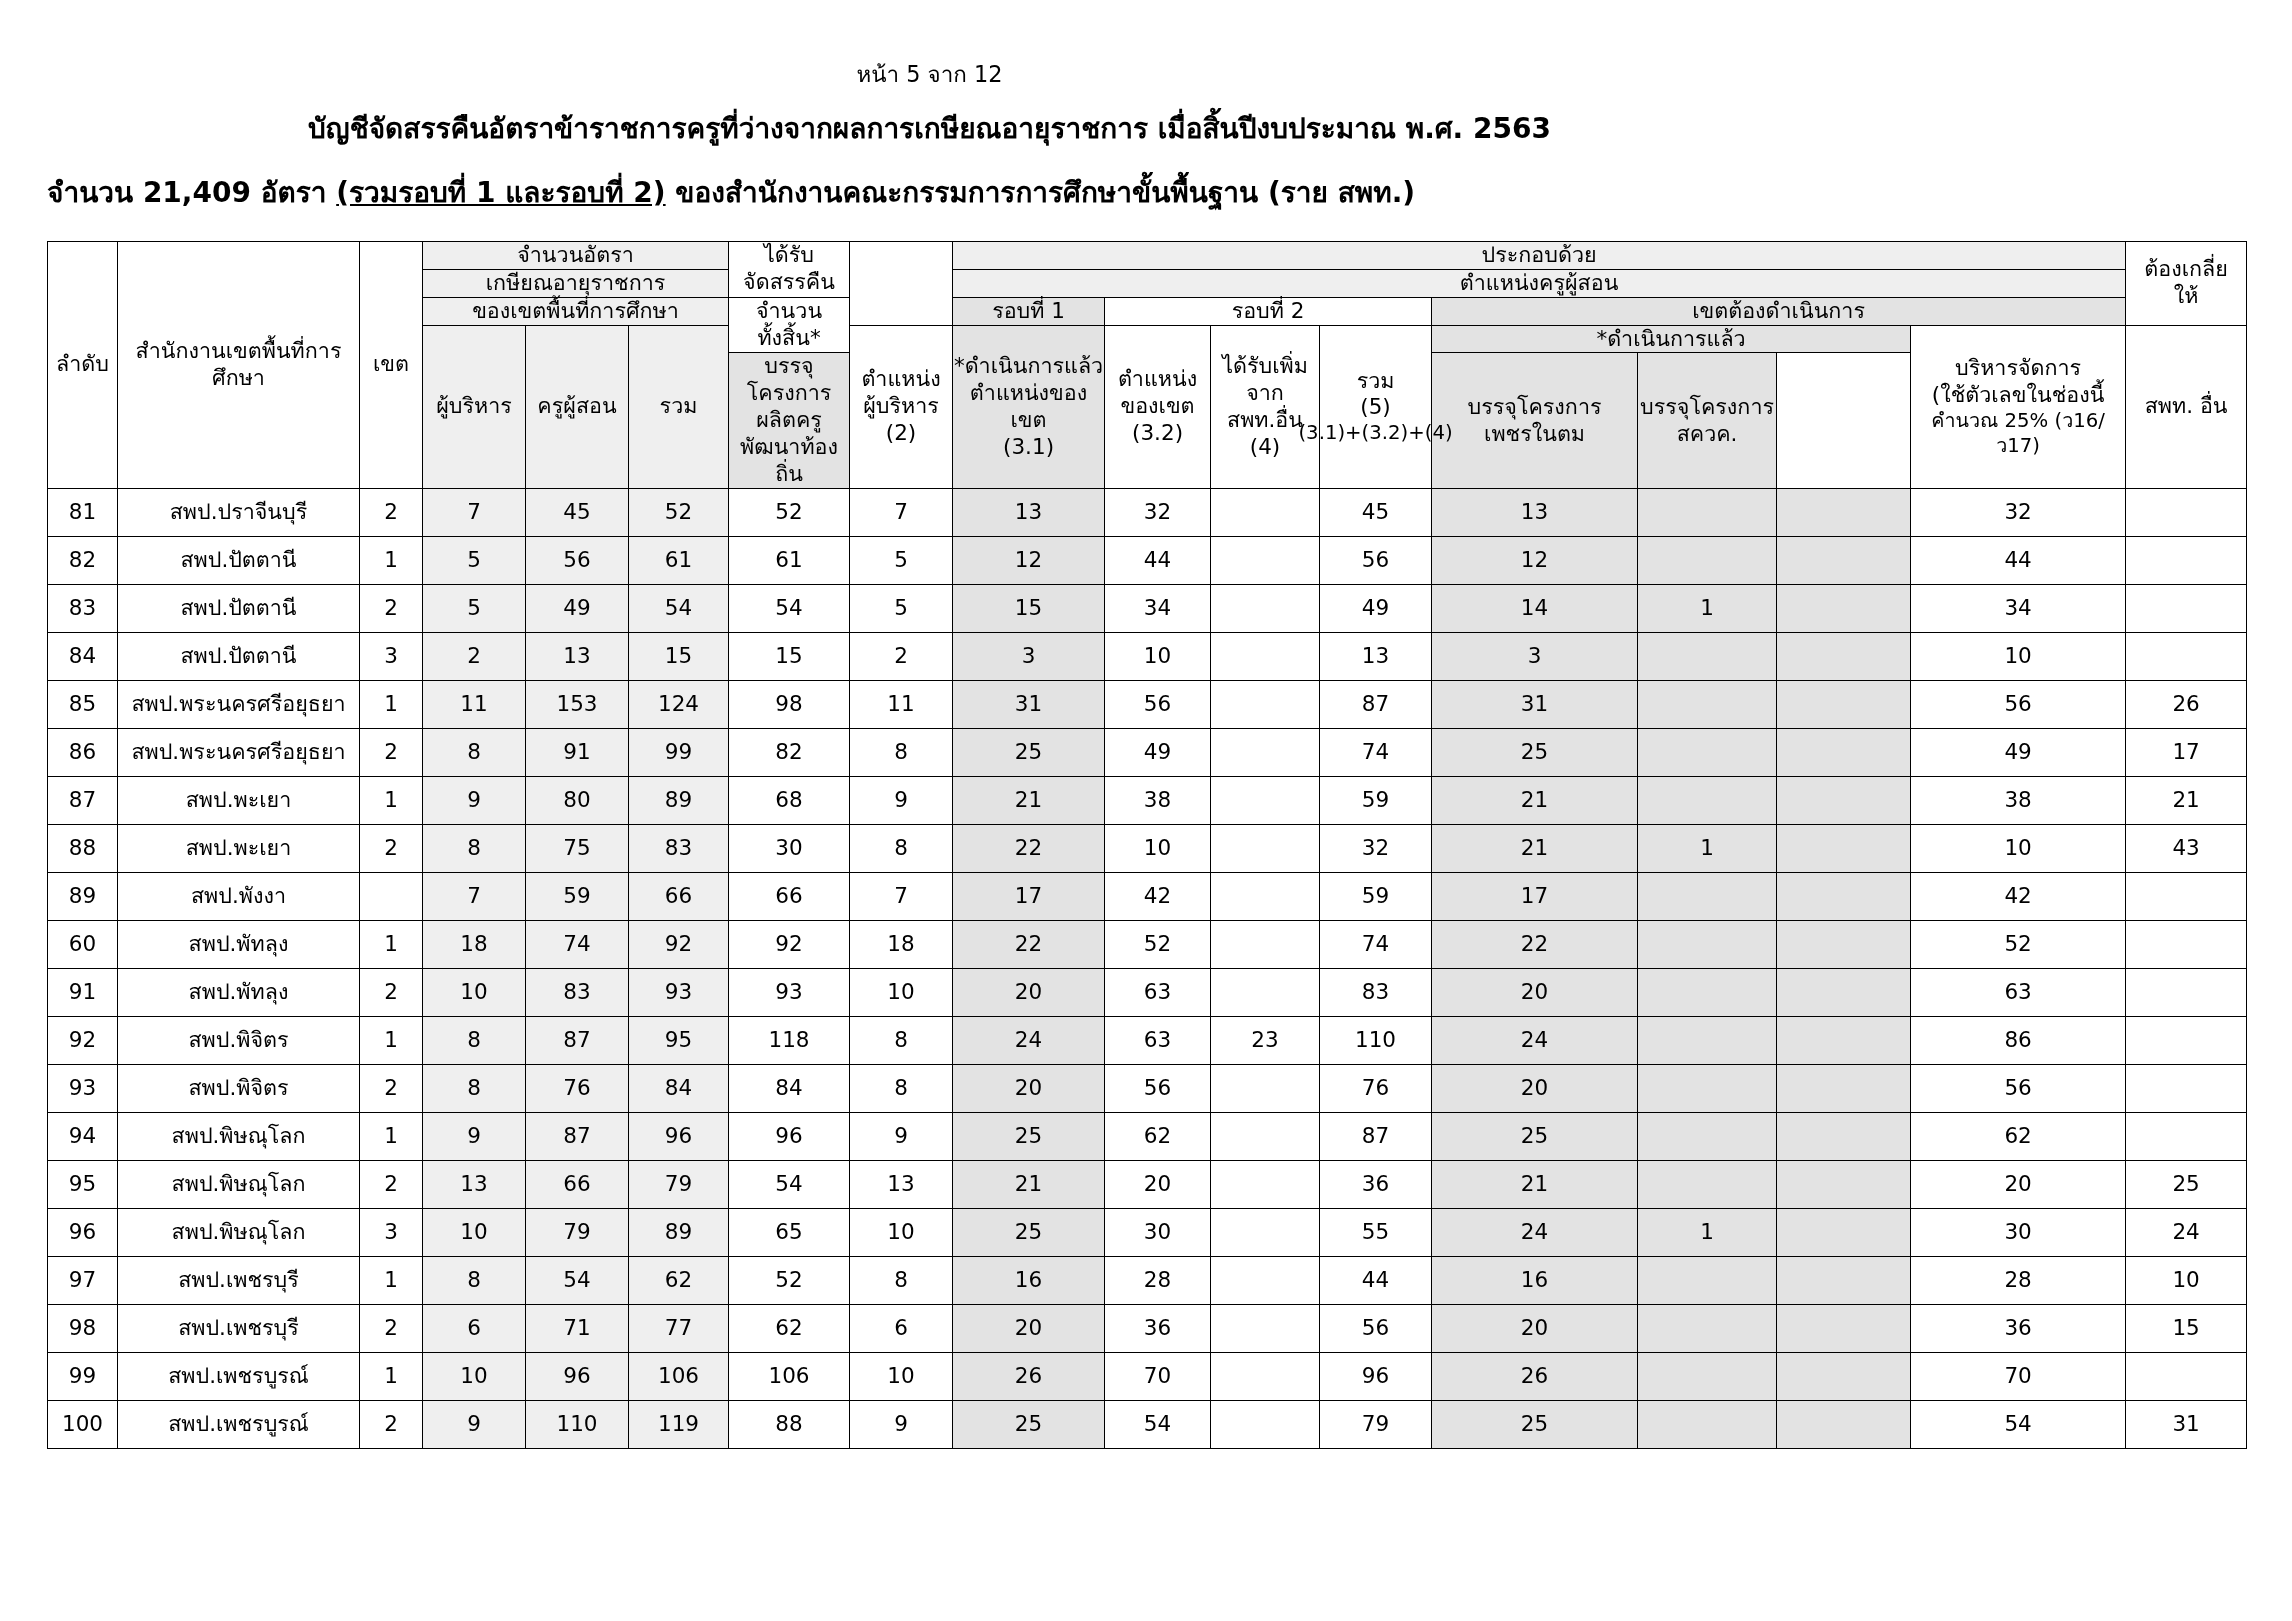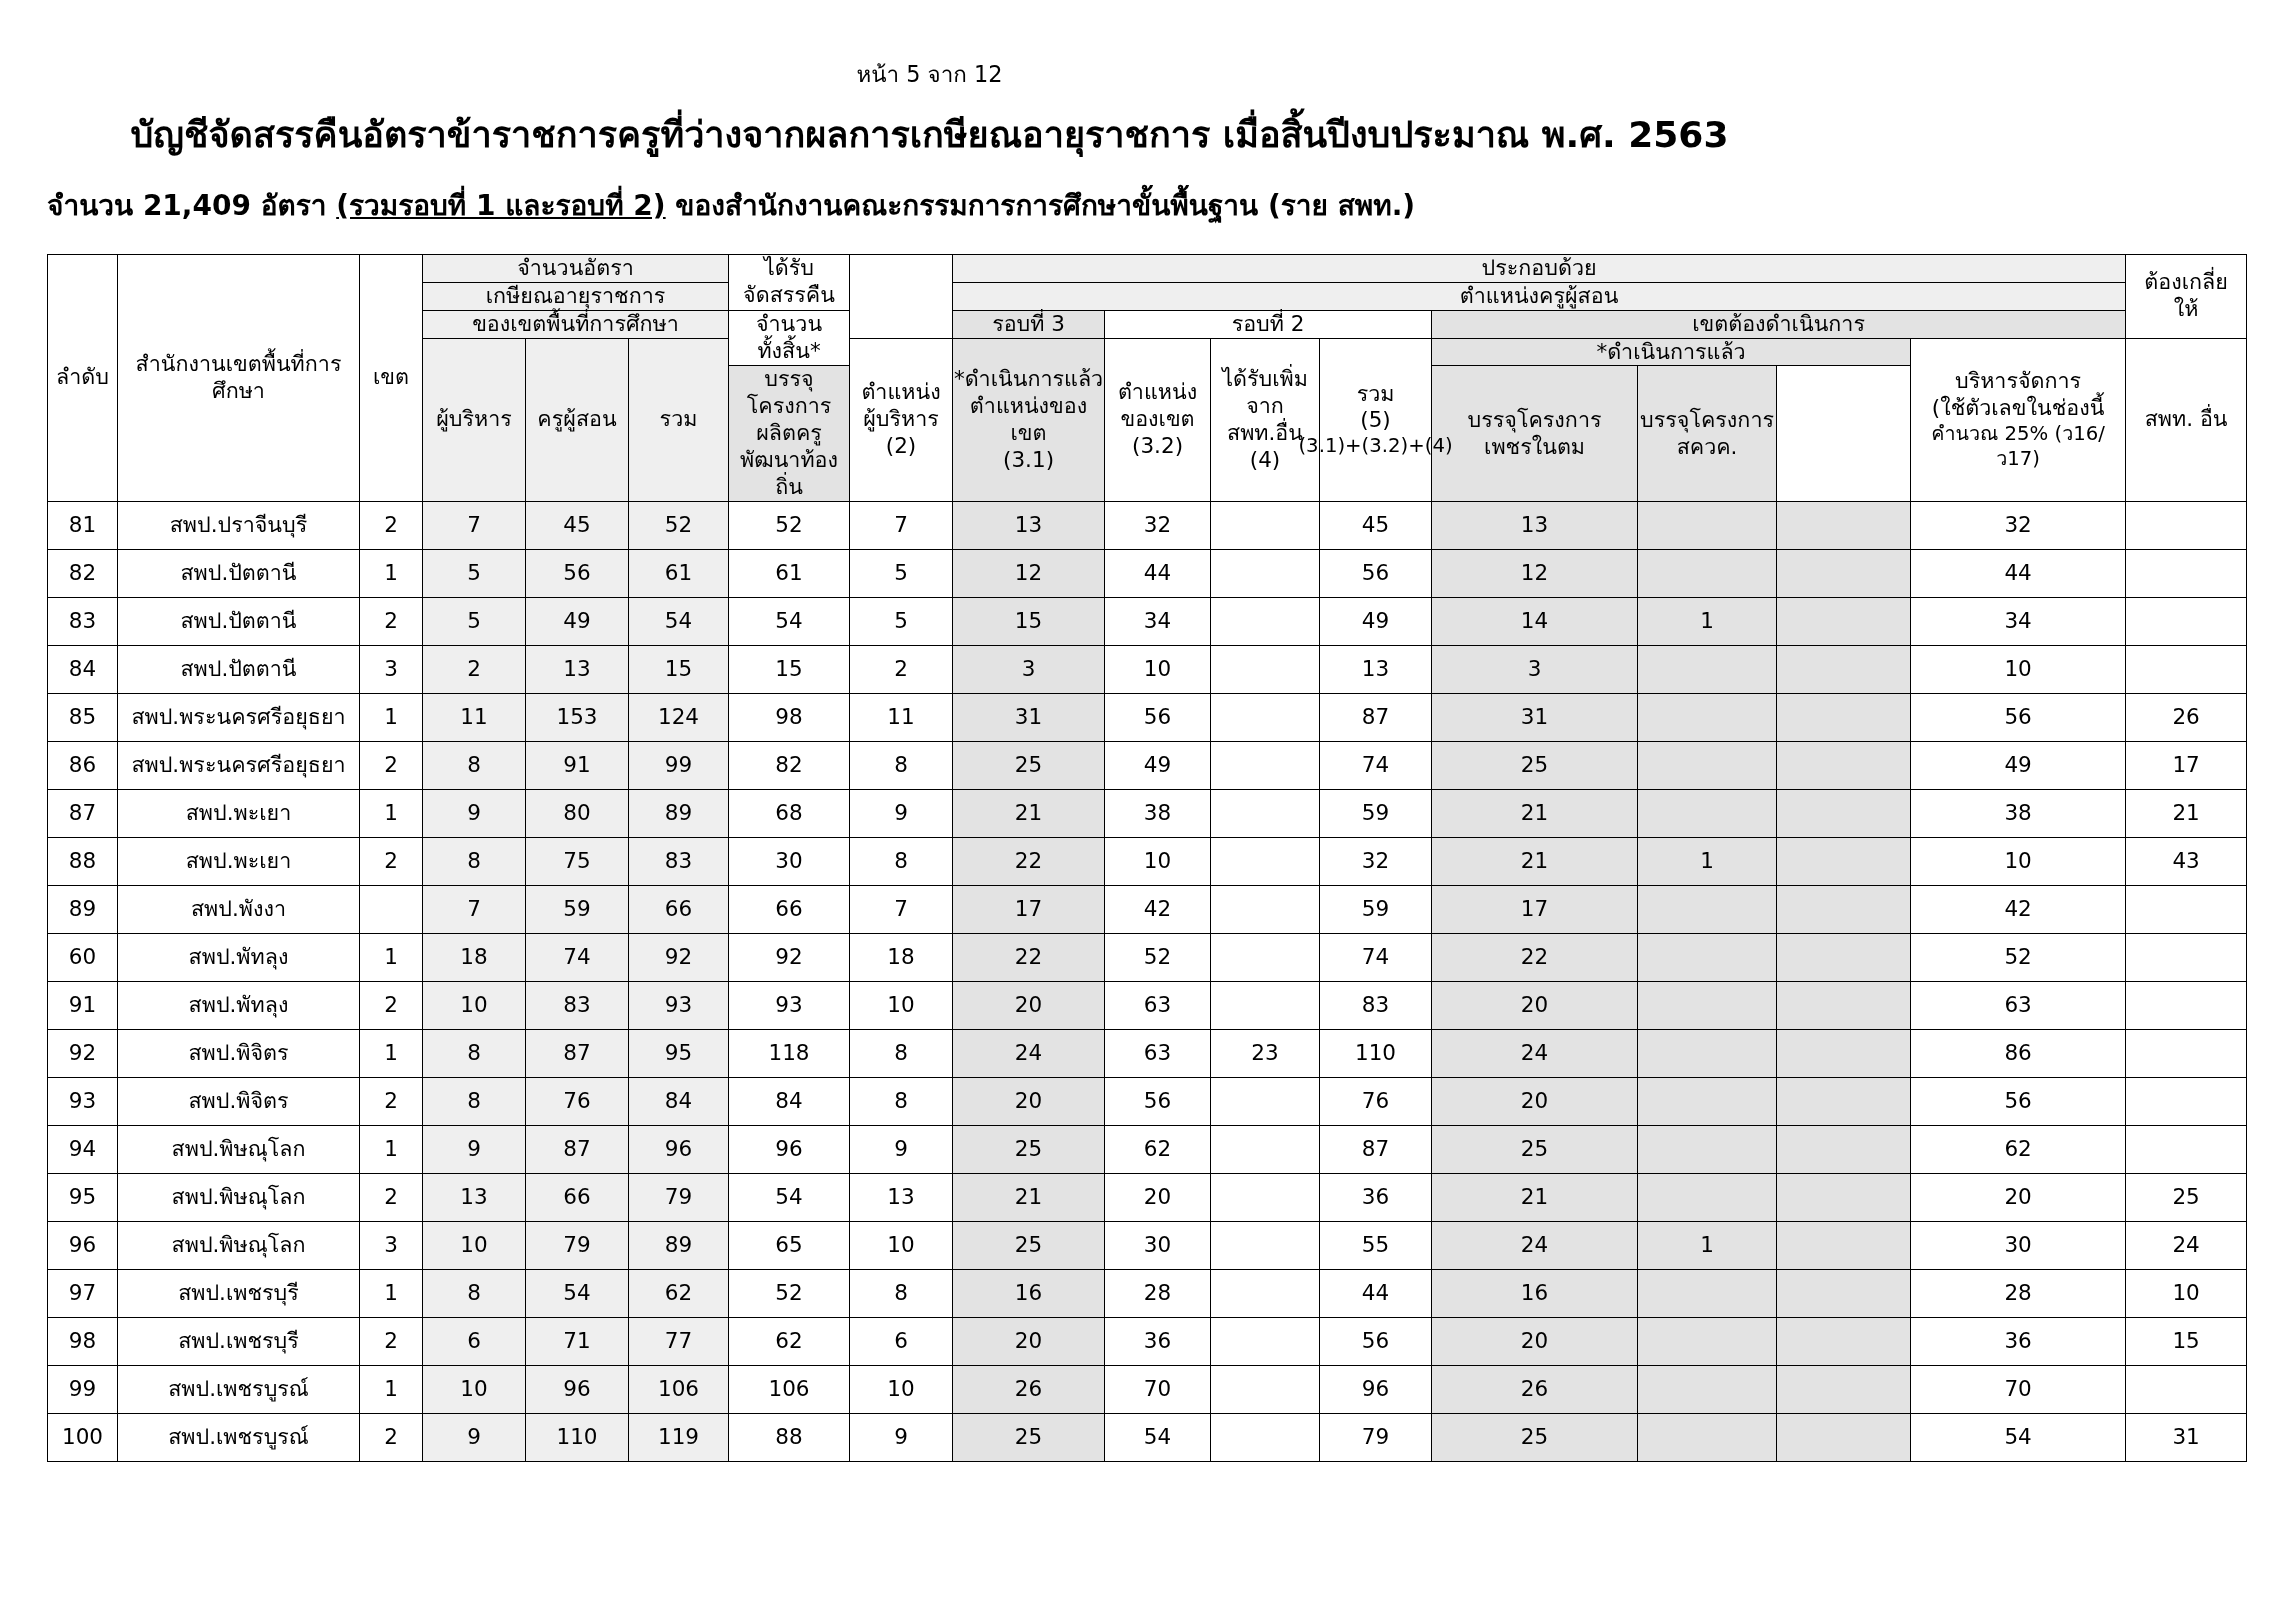--- a/index.html
+++ b/index.html
@@ -17,21 +17,21 @@
     box-sizing: border-box;
     padding: 56px 47px 36px 47px;
   }
   .page-num {
     text-align: center;
     font-size: 22.4px;
     margin-bottom: 14.3px;
   }
   .title-1 {
     text-align: center;
-    font-size: 36px;
+    font-size: 28px;
     font-weight: bold;
     margin-bottom: 19.7px;
   }
   .title-2 {
     text-align: left;
     font-size: 28px;
     font-weight: bold;
     margin-bottom: 27px;
   }
   .title-2 .underline {
@@ -135,21 +135,21 @@
         <th class="hdr-cell shade-light" colspan="8">ตำแหน่งครูผู้สอน</th>
       </tr>
       <tr>
         <th class="hdr-cell shade-light" colspan="3">ของเขตพื้นที่การศึกษา</th>
         <th class="hdr-cell" rowspan="2">
           <div class="vstack">
               <span>จำนวน</span>
               <span>ทั้งสิ้น*</span>
             </div>
         </th>
-        <th class="hdr-cell shade">รอบที่ 3</th>
+        <th class="hdr-cell shade">รอบที่ 1</th>
         <th class="hdr-cell" colspan="3">รอบที่ 2</th>
         <th class="hdr-cell shade" colspan="4">เขตต้องดำเนินการ</th>
       </tr>
       <tr>
         <th class="hdr-cell shade-light" rowspan="2">ผู้บริหาร</th>
         <th class="hdr-cell shade-light" rowspan="2">ครูผู้สอน</th>
         <th class="hdr-cell shade-light" rowspan="2">รวม</th>
         <th class="hdr-cell" rowspan="2">
           <div class="vstack">
               <span>ตำแหน่ง</span>

